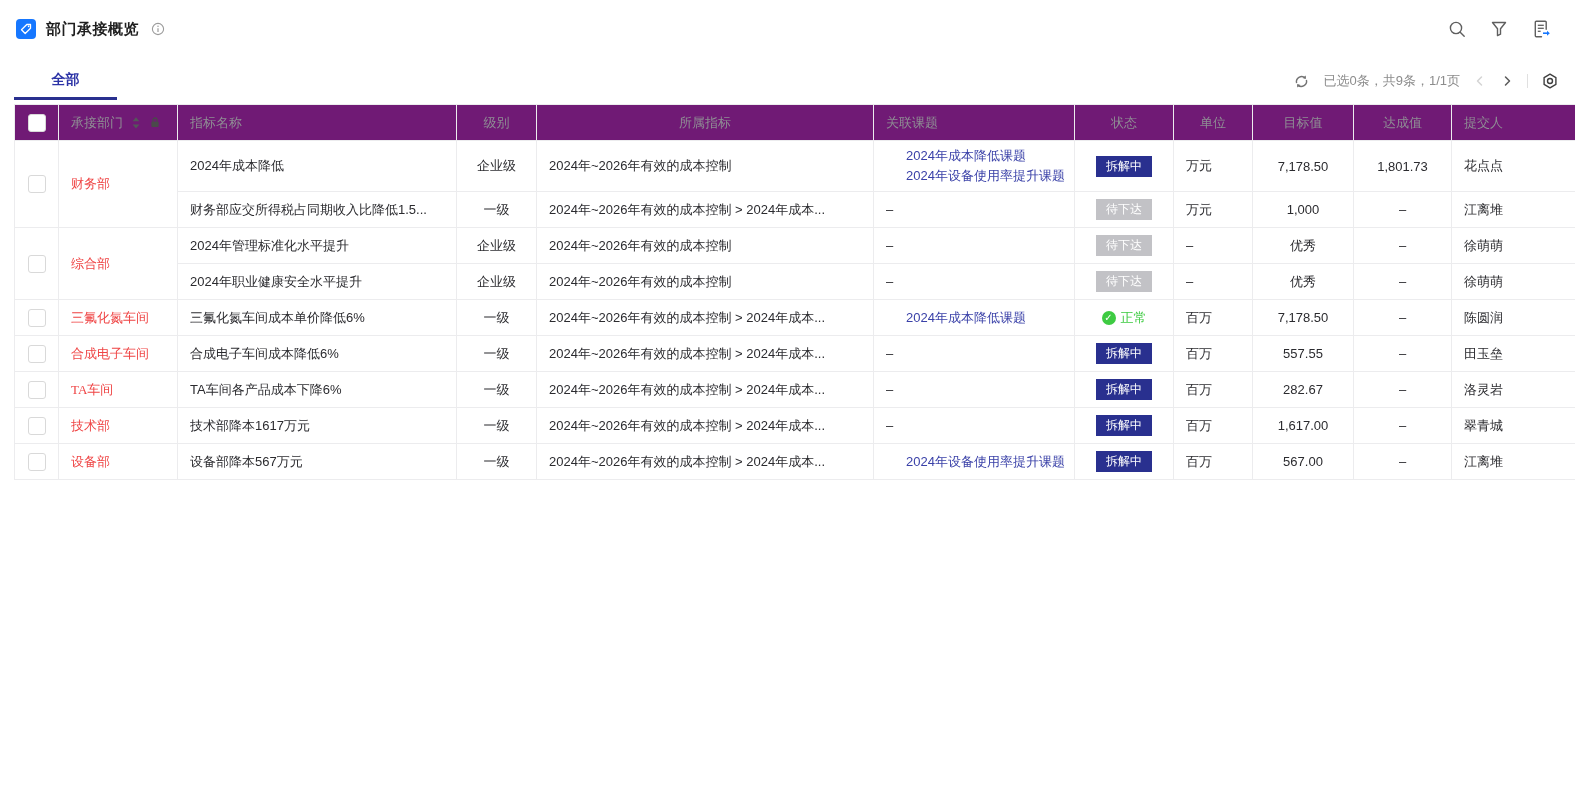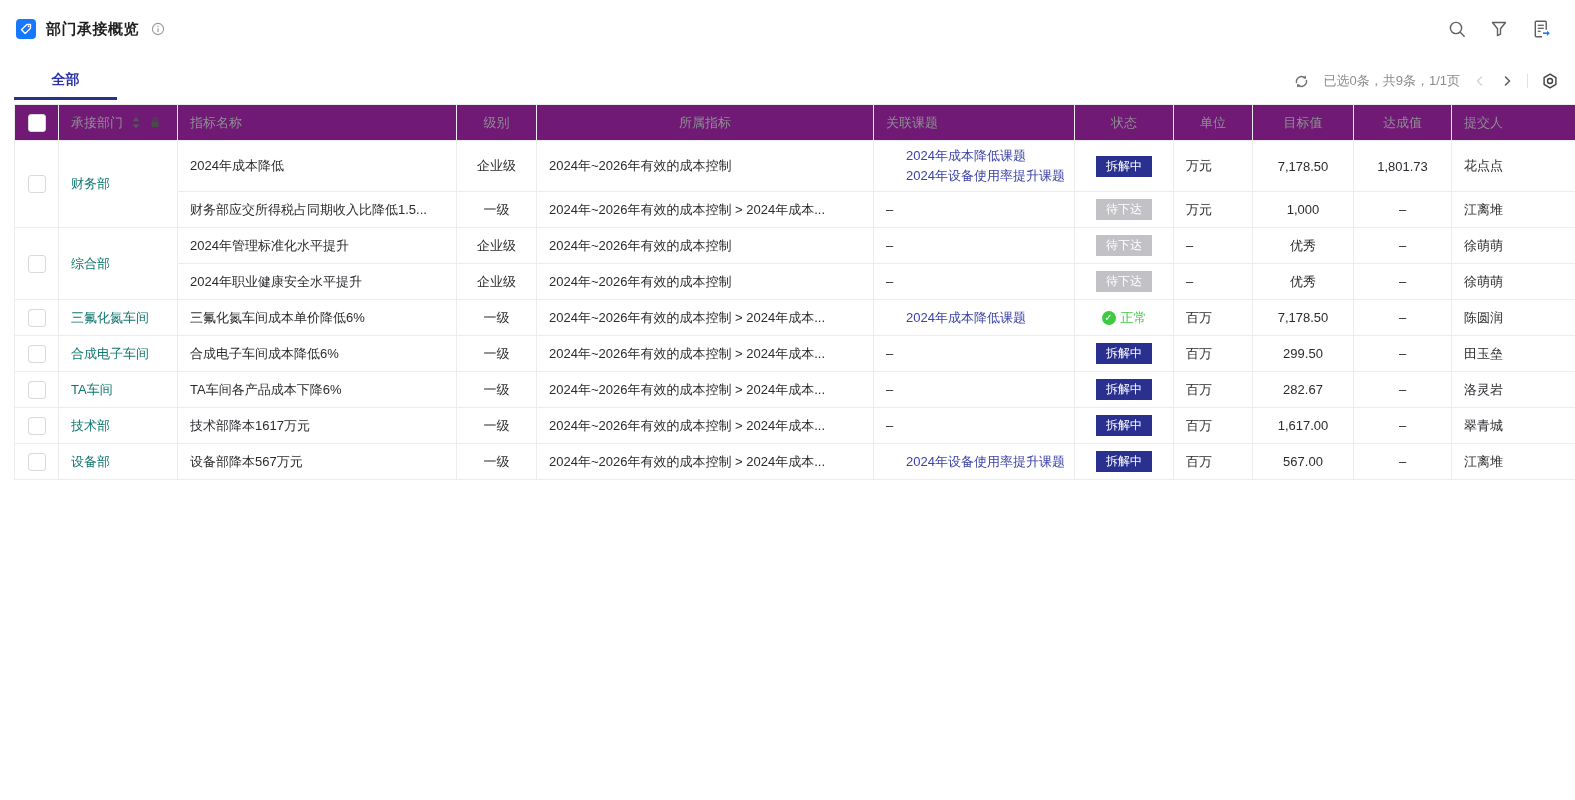--- a/index.html
+++ b/index.html
@@ -31,21 +31,21 @@
   
   .table-wrap{margin-left:14px;margin-top:4px;}
   table{border-collapse:collapse;table-layout:fixed;width:1575px;font-size:13px;}
   th,td{border:1px solid #ececee;box-sizing:border-box;}
   thead th{background:#701a75;height:36px;font-weight:400;color:#8f8f94;padding:0 12px;white-space:nowrap;overflow:hidden;}
   td{height:36px;padding:5px 12px;background:#fff;color:#2b2b2f;white-space:nowrap;overflow:hidden;vertical-align:middle;}
   .left{text-align:left;} .center{text-align:center;} .right{text-align:left;}
   .checkbox-col{width:44px;text-align:center;padding:0;}
   .checkbox{display:inline-block;width:16px;height:16px;border:1px solid #d9d9d9;border-radius:3px;background:#fff;vertical-align:middle;cursor:pointer;}
   .th-flex{display:inline-flex;align-items:center;gap:7px;}
-  .dept-cell{color:#0f766e;}
+  .dept-cell{color:#ef4444;font-family:Liberation Serif, serif;}
   .topic-link{display:block;color:var(--link);text-decoration:none;line-height:20px;cursor:pointer;margin-left:20px;}
   .badge{display:inline-block;padding:2px 10px;border-radius:0;color:#fff;font-size:12px;line-height:17px;}
   .badge-split{background:var(--badge-split-bg);}
   .badge-pending{background:var(--badge-pending-bg);}
   .status-normal{display:inline-flex;align-items:center;gap:5px;color:var(--status-normal);}
   .check-circle{width:14px;height:14px;border-radius:50%;background:var(--status-normal);color:#fff;font-size:10px;line-height:14px;text-align:center;font-weight:700;}
 </style>
 </head>
 <body>
 
@@ -246,21 +246,21 @@
           </tr>
           <tr>
             <td class="checkbox-col" rowspan="1"><span class="checkbox"></span></td>
             <td class="left dept-cell" rowspan="1">合成电子车间</td>
             <td class="left">合成电子车间成本降低6%</td>
             <td class="center">一级</td>
             <td class="left">2024年~2026年有效的成本控制 &gt; 2024年成本...</td>
             <td class="left">–</td>
             <td class="center"><span class="badge badge-split">拆解中</span></td>
             <td class="right">百万</td>
-            <td class="center">299.50</td>
+            <td class="center">557.55</td>
             <td class="center">–</td>
             <td class="left">田玉垒</td>
           </tr>
           <tr>
             <td class="checkbox-col" rowspan="1"><span class="checkbox"></span></td>
             <td class="left dept-cell" rowspan="1">TA车间</td>
             <td class="left">TA车间各产品成本下降6%</td>
             <td class="center">一级</td>
             <td class="left">2024年~2026年有效的成本控制 &gt; 2024年成本...</td>
             <td class="left">–</td>

